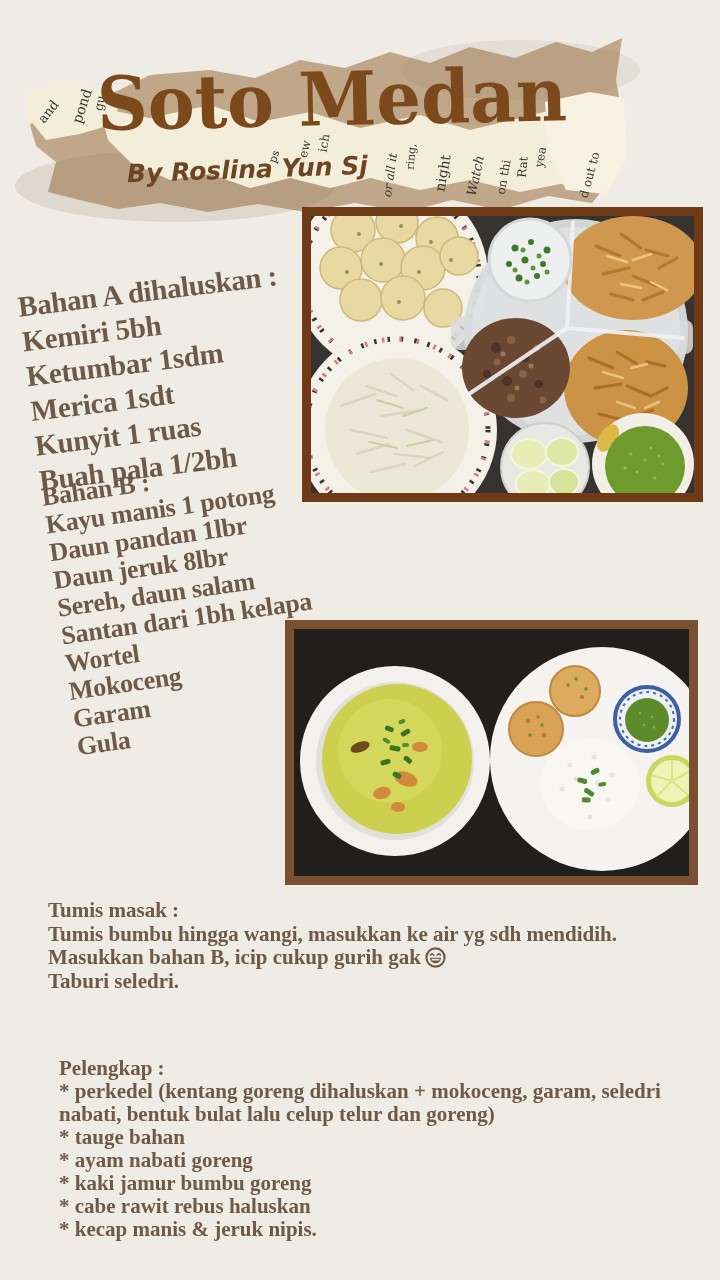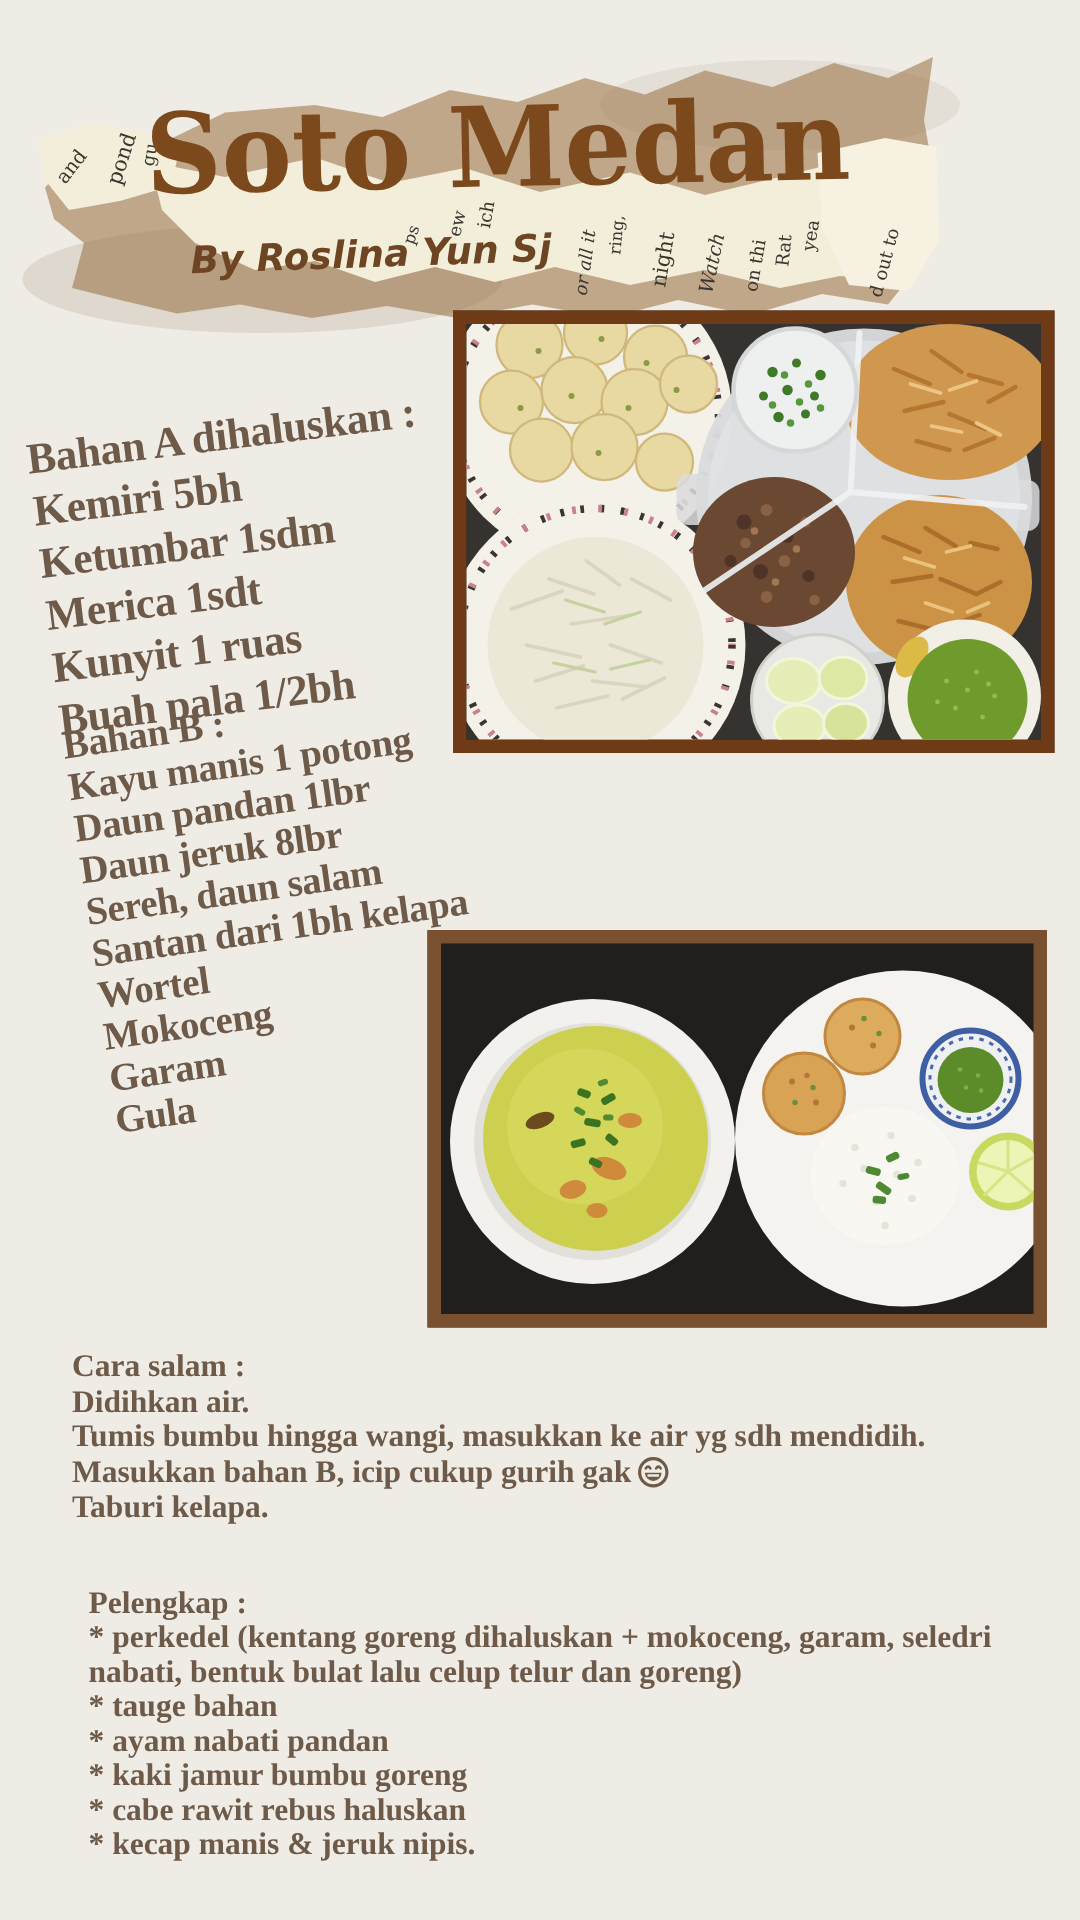--- a/index.html
+++ b/index.html
@@ -369,36 +369,35 @@
               <path d="M378,152 L394,166"></path>
             <path d="M378,152 L362,168"></path>
               <path d="M378,152 L358,146"></path>
           </g>
         </g>
       </g>
     </svg>
   </figure>
 
   <div class="block cara">
-    <p>Cara salam :</p>
-    <p>Didihkan air.</p>
+    <p>Tumis masak :</p>
     <p>Tumis bumbu hingga wangi, masukkan ke air yg sdh mendidih.</p>
     <p><span>Masukkan bahan B, icip cukup gurih gak</span><svg class="emoji" width="23" height="23" viewBox="0 0 24 24">
           <circle cx="12" cy="12" r="9.5" fill="none" stroke="#6e5a49" stroke-width="2.2"></circle>
           <path d="M6.2,12.3 a5.8,5.8 0 0 0 11.6,0 z" fill="#6e5a49"></path>
           <rect x="8" y="13.4" width="8" height="1.7" fill="#efece6"></rect>
           <path d="M6.8,9.3 q1.6,-2.4 3.2,0" fill="none" stroke="#6e5a49" stroke-width="1.8" stroke-linecap="round"></path>
           <path d="M14,9.3 q1.6,-2.4 3.2,0" fill="none" stroke="#6e5a49" stroke-width="1.8" stroke-linecap="round"></path>
         </svg></p>
-    <p>Taburi kelapa.</p>
+    <p>Taburi seledri.</p>
   </div>
 
   <div class="block pelengkap">
     <p>Pelengkap :</p>
     <p>* perkedel (kentang goreng dihaluskan + mokoceng, garam, seledri nabati, bentuk bulat lalu celup telur dan goreng)</p>
     <p>* tauge bahan</p>
-    <p>* ayam nabati pandan</p>
+    <p>* ayam nabati goreng</p>
     <p>* kaki jamur bumbu goreng</p>
     <p>* cabe rawit rebus haluskan</p>
     <p>* kecap manis &amp; jeruk nipis.</p>
   </div>
 
 </div>
 
 </body></html>

